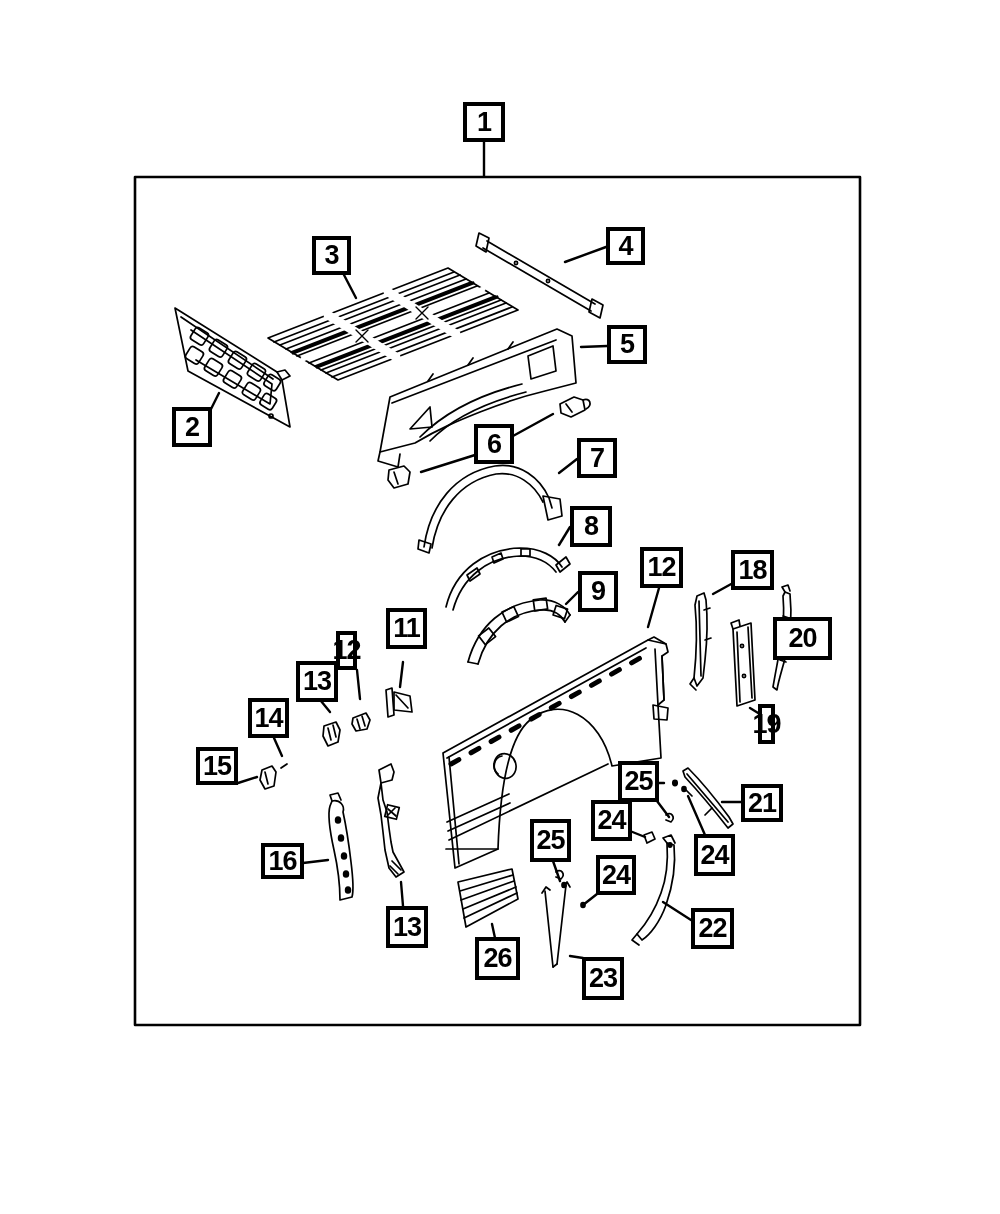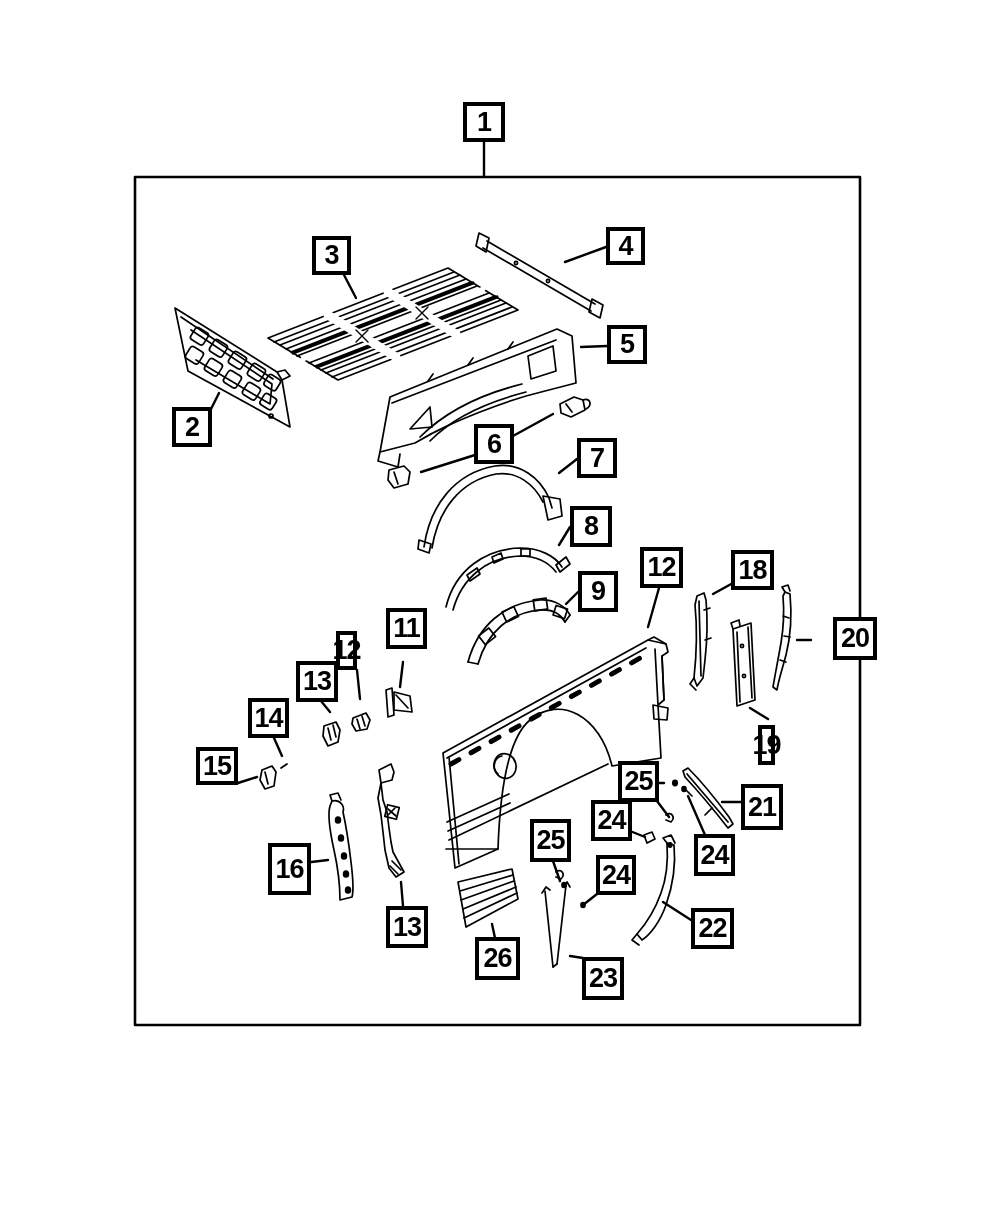--- a/index.html
+++ b/index.html
@@ -337,36 +337,36 @@
     </div>
 <div class="callout" style="left:296px;top:661px;width:42px;height:41px">
       <span>13</span>
     </div>
 <div class="callout" style="left:248px;top:698px;width:41px;height:40px">
       <span>14</span>
     </div>
 <div class="callout" style="left:196px;top:747px;width:42px;height:38px">
       <span>15</span>
     </div>
-<div class="callout" style="left:268px;top:843px;width:43px;height:52px">
+<div class="callout" style="left:261px;top:843px;width:43px;height:36px">
       <span>16</span>
     </div>
 <div class="callout" style="left:386px;top:906px;width:42px;height:42px">
       <span>13</span>
     </div>
 <div class="callout" style="left:731px;top:550px;width:43px;height:40px">
       <span>18</span>
     </div>
-<div class="callout" style="left:758px;top:725px;width:17px;height:40px">
+<div class="callout" style="left:758px;top:704px;width:17px;height:40px">
       <span>19</span>
     </div>
-<div class="callout" style="left:833px;top:617px;width:44px;height:43px">
+<div class="callout" style="left:773px;top:617px;width:59px;height:43px">
       <span>20</span>
     </div>
-<div class="callout" style="left:741px;top:784px;width:42px;height:46px">
+<div class="callout" style="left:741px;top:784px;width:42px;height:38px">
       <span>21</span>
     </div>
 <div class="callout" style="left:691px;top:908px;width:43px;height:41px">
       <span>22</span>
     </div>
 <div class="callout" style="left:582px;top:957px;width:42px;height:43px">
       <span>23</span>
     </div>
 <div class="callout" style="left:591px;top:800px;width:41px;height:41px">
       <span>24</span>

